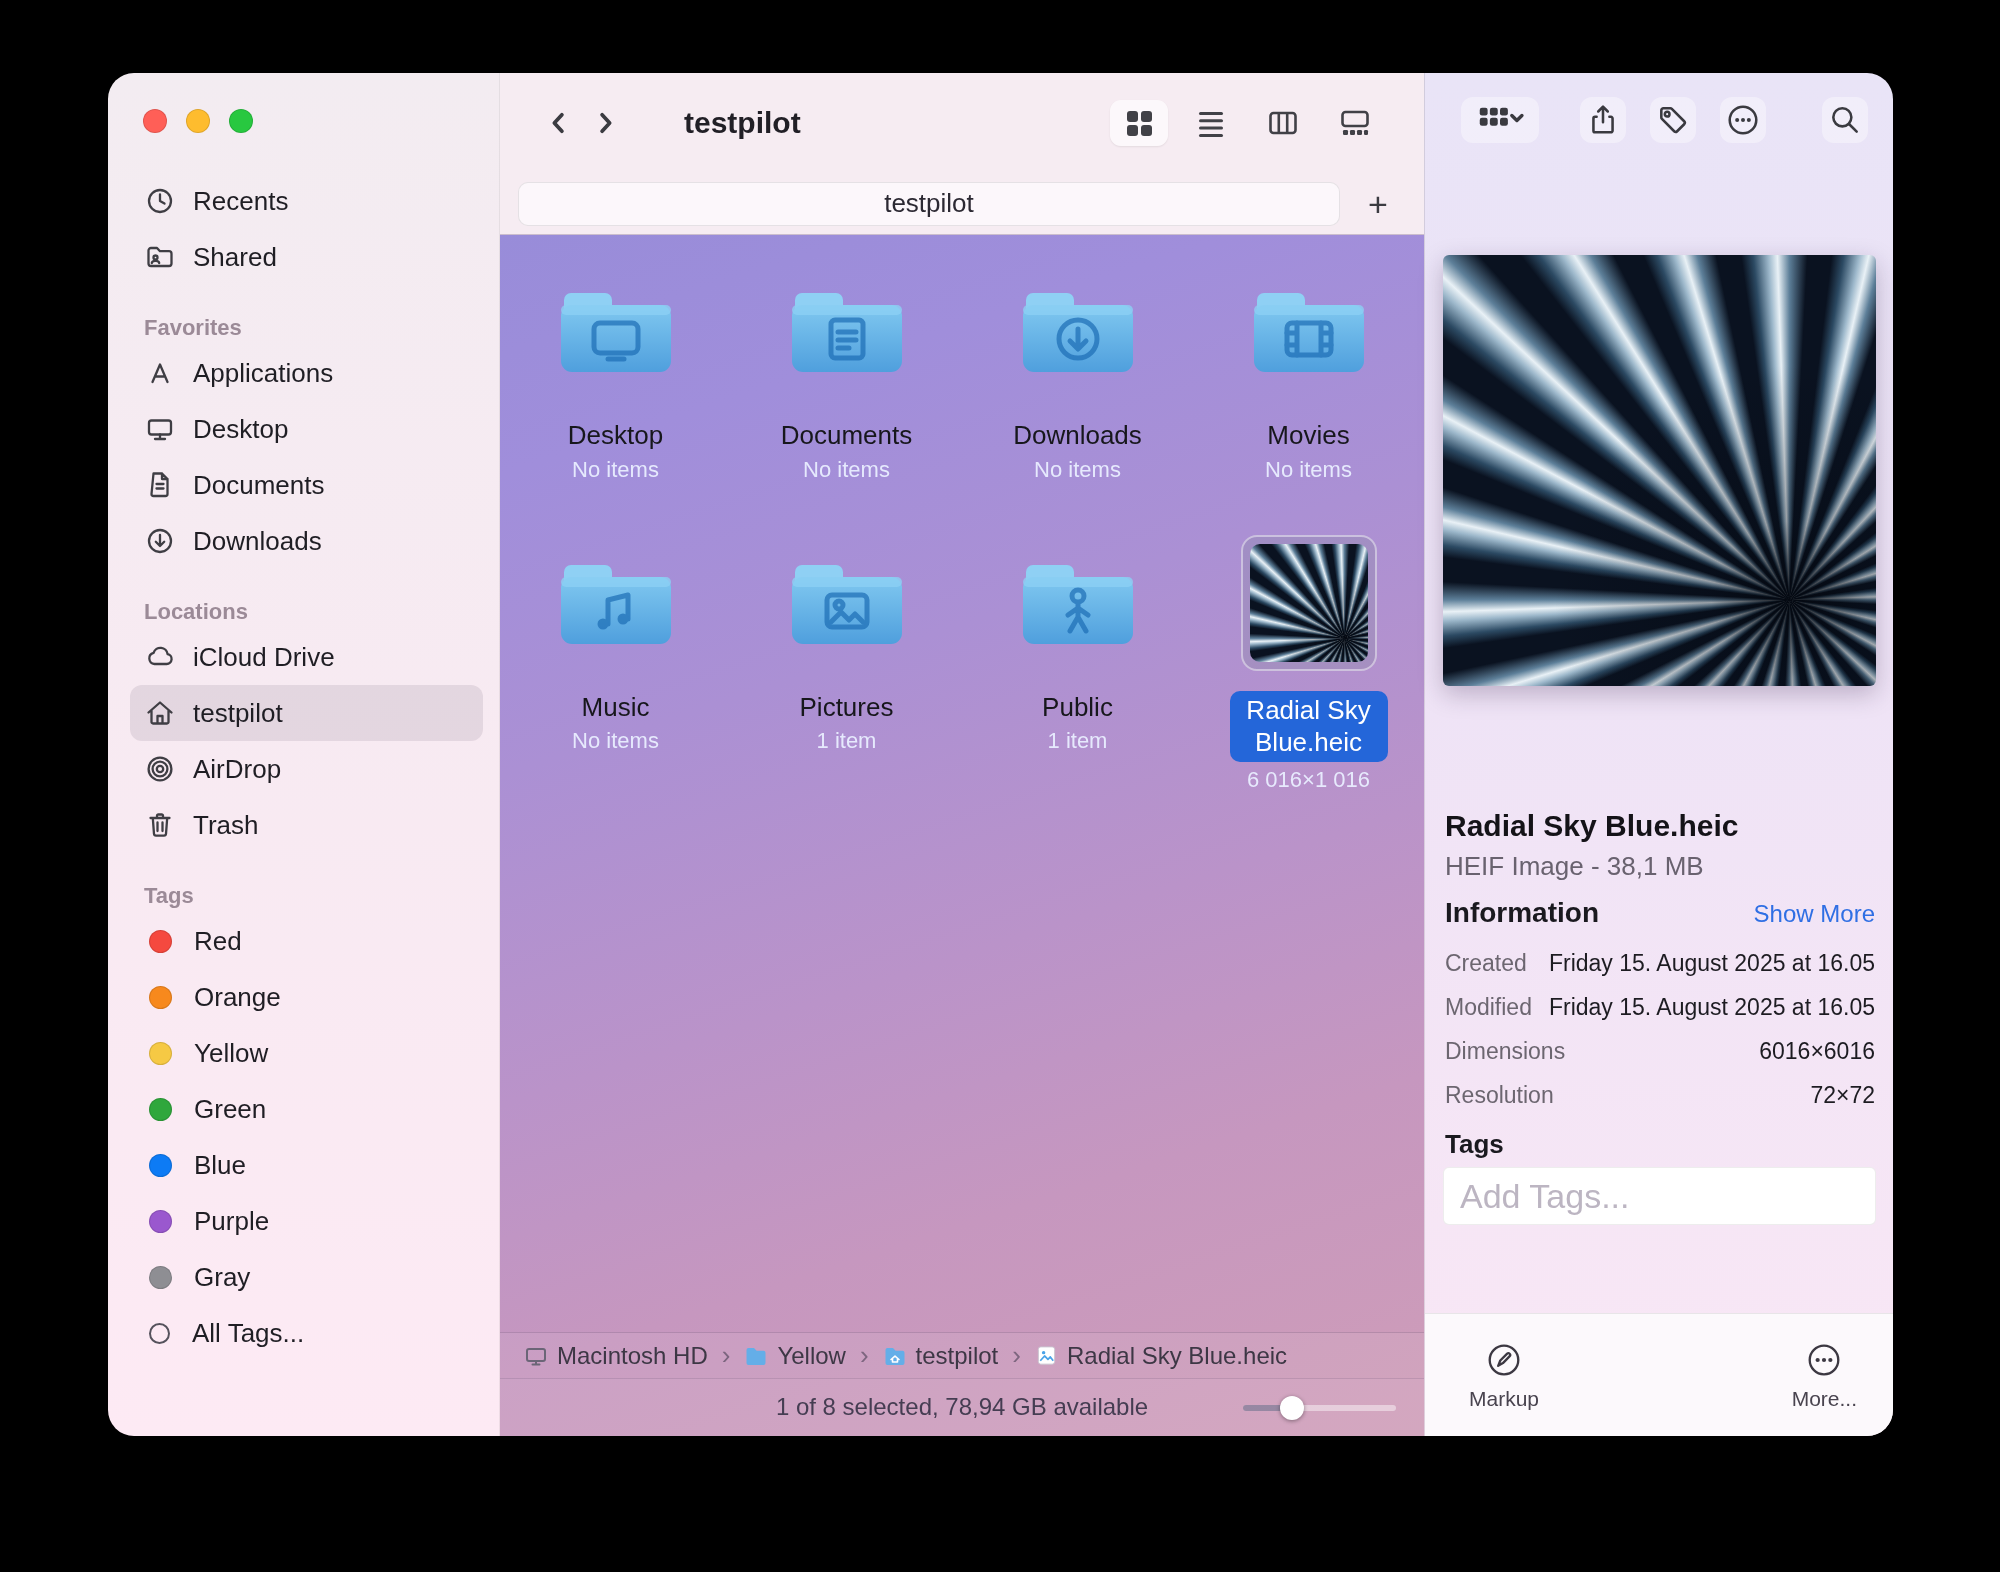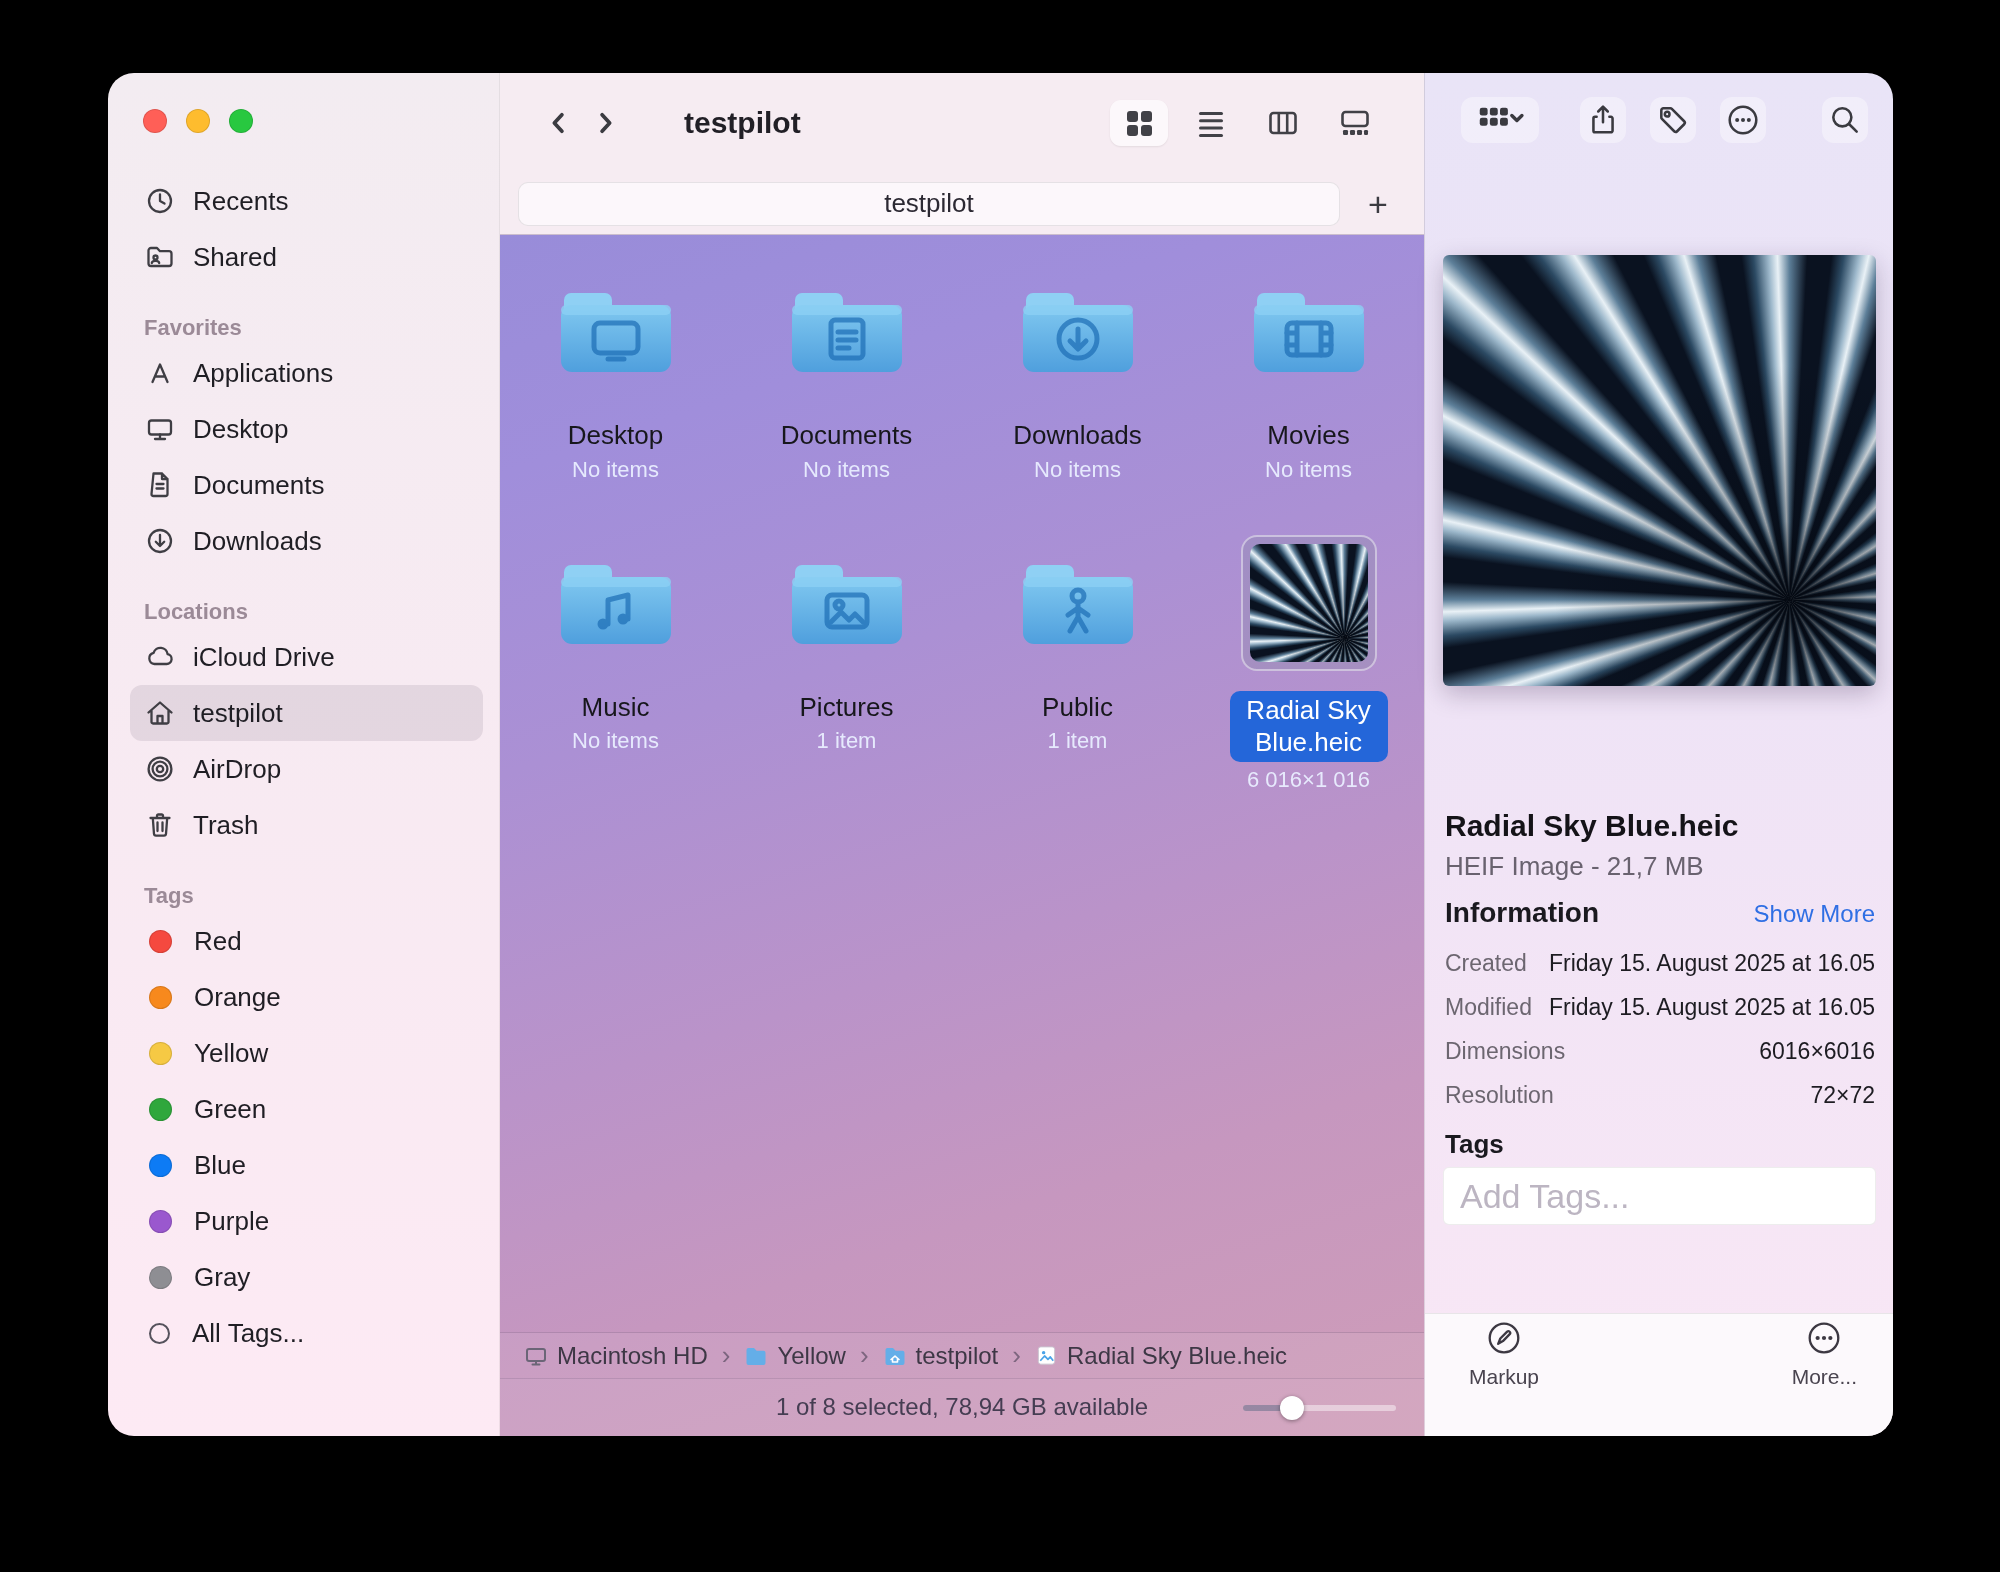--- a/index.html
+++ b/index.html
@@ -144,21 +144,21 @@
   .tags-input {
     position:absolute; left:18px; top:1094px; width:433px; height:58px;
     border:1px solid rgba(0,0,0,.07); border-radius:6px; background:#fff;
     font-size:34px; padding:0 16px; color:#222; font-family:"Liberation Sans",sans-serif;
   }
   .tags-input::placeholder { color:#bcb5c2; }
 
   .panel-actions {
     position:absolute; left:0; right:0; bottom:0; height:123px;
     background:rgba(252,250,252,.94); border-top:1px solid rgba(0,0,0,.08);
-    display:flex; justify-content:space-between; padding:6px 36px 0 44px;
+    display:flex; justify-content:space-between; padding:28px 36px 0 44px;
   }
   .pact { display:flex; flex-direction:column; align-items:center; gap:8px; border:none; background:transparent; }
   .aicon { width:36px; height:36px; }
   .aicon svg { width:36px; height:36px; stroke:#3c3842; fill:none; stroke-width:2.2; stroke-linecap:round; stroke-linejoin:round; }
   .app-blue {
     width:36px; height:36px; border-radius:9px;
     background:linear-gradient(180deg,#5ac8fa,#2e7cf6);
     display:flex; align-items:center; justify-content:center;
   }
   .alabel { font-size:21px; color:#49444f; text-align:center; line-height:1.25; max-width:180px; }
@@ -560,21 +560,21 @@
     <button class="pbtn" style="left:397px; width:46px;">
       <svg viewBox="0 0 32 32" width="34" height="34">
           <circle cx="13.5" cy="13.5" r="8.5"></circle>
           <path d="M20 20 L27 27"></path>
         </svg>
     </button>
 
     <div class="preview-img radial-art"></div>
 
     <div class="pv-name">Radial Sky Blue.heic</div>
-    <div class="pv-type">HEIF Image - 21,7 MB</div>
+    <div class="pv-type">HEIF Image - 38,1 MB</div>
 
     <div class="pv-inforow">
       <span class="pv-info-title">Information</span>
       <span class="pv-showmore">Show More</span>
     </div>
 
     <div class="meta">
       <div class="mrow">
         <span class="mlabel">Created</span>
         <span class="mvalue">Friday 15. August 2025 at 16.05</span>

